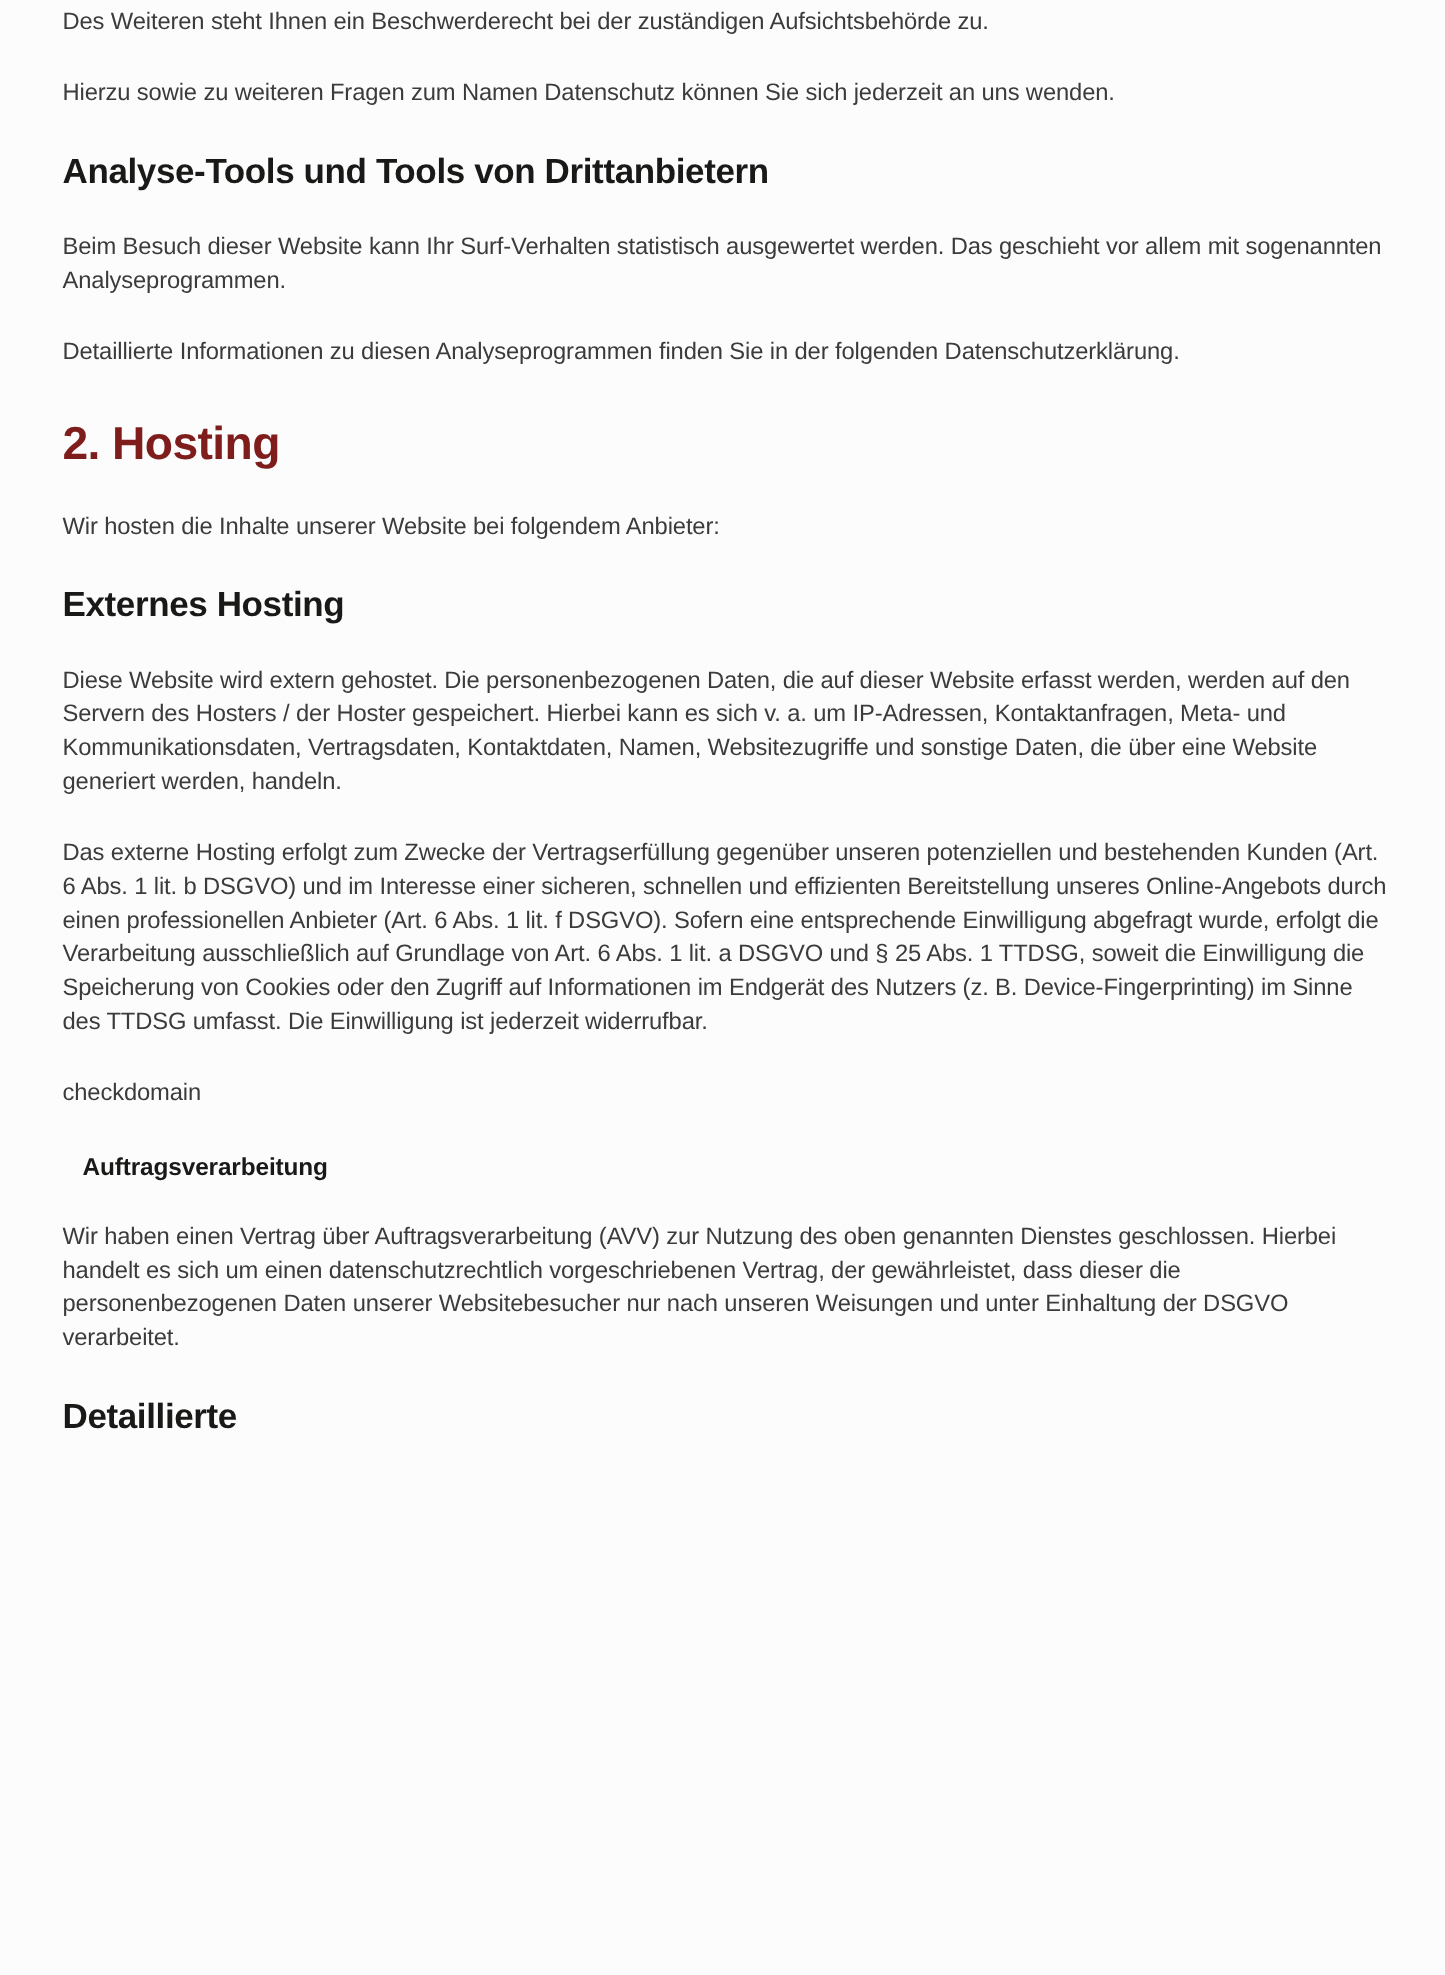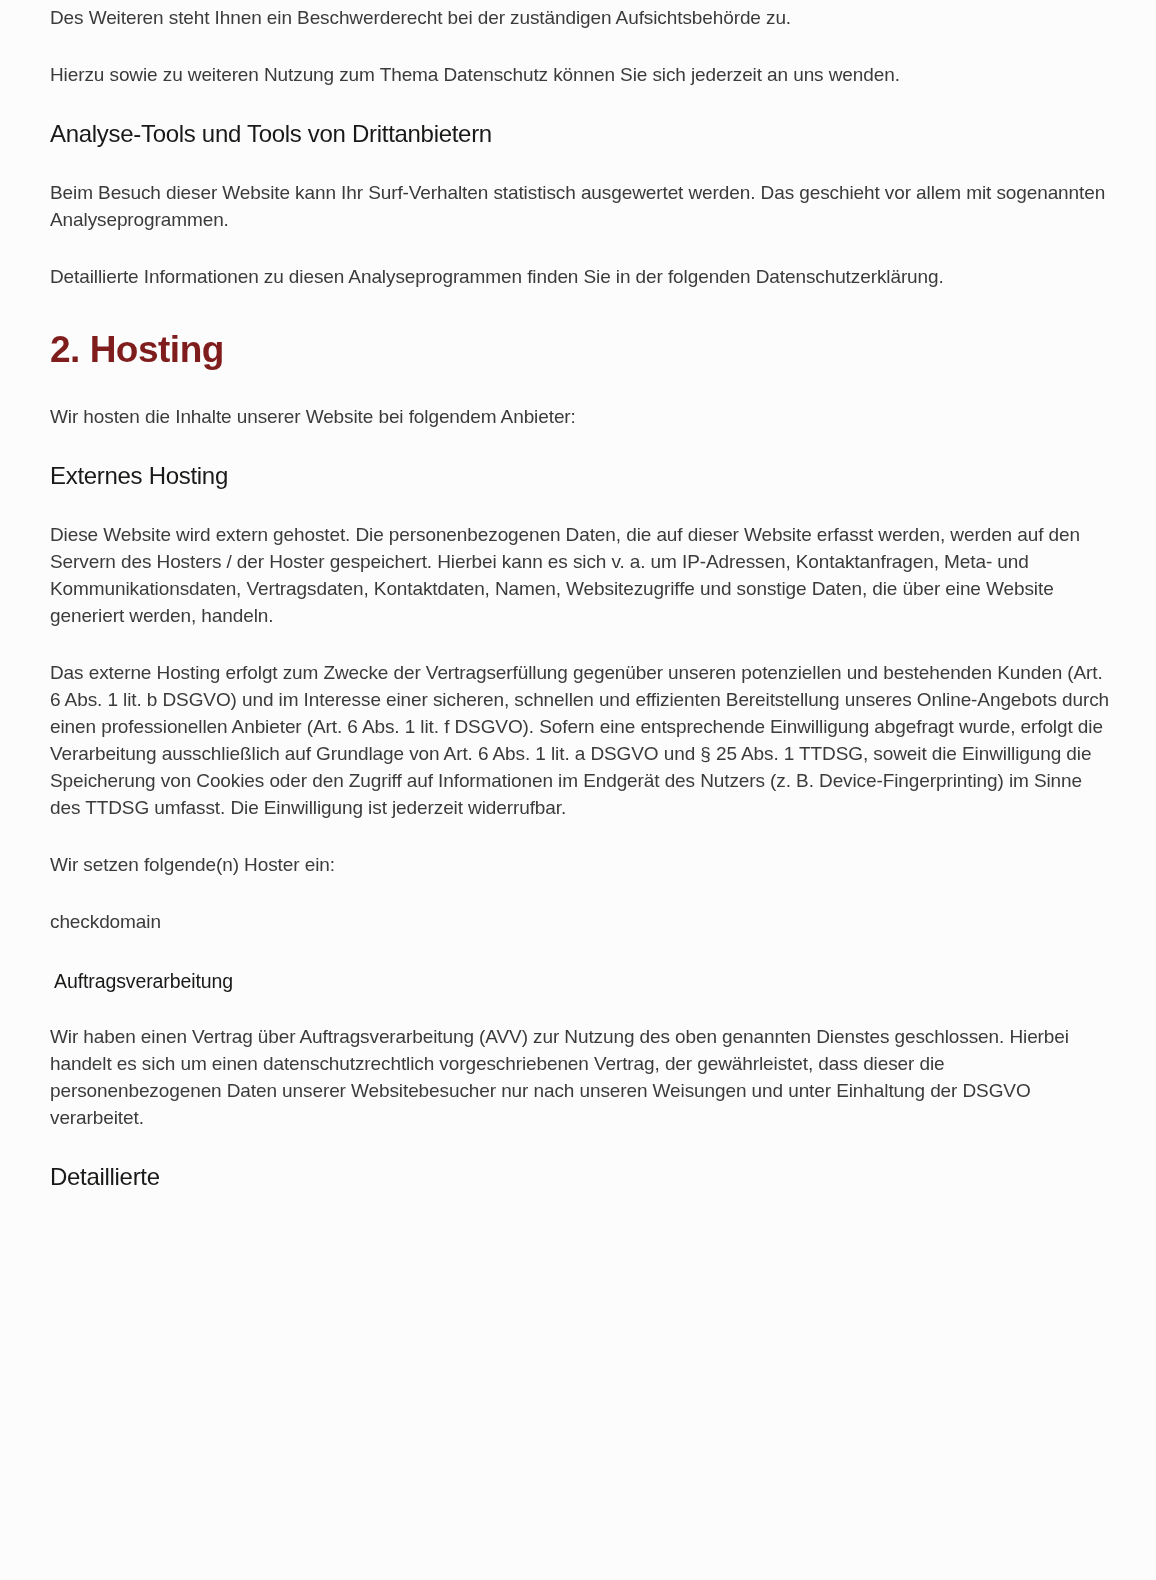--- a/index.html
+++ b/index.html
@@ -29,63 +29,62 @@
   }
   .h-major {   
     font-size: 37px;
     line-height: 1.15;
     font-weight: bold;
     color: #7f1d1d;
     margin: 38px 0 33px;
     letter-spacing: -0.5px;
   }
   .h-sub {     
-    font-size: 24px;
+    font-size: 28px;
     line-height: 1.25;
-    font-weight: normal;
+    font-weight: bold;
     color: #191918;
     margin: 30px 0 31px;
     letter-spacing: -0.3px;
   }
   .h-minor {   
     font-size: 19.5px;
     line-height: 1.3;
-    font-weight: normal;
+    font-weight: bold;
     color: #191918;
-    margin: 33px 4px 30px;
+    margin: 33px 16px 30px;
     letter-spacing: -0.1px;
   }
 </style>
 </head>
 <body>
 
 <div class="page">
 
   <p class="para first">Des Weiteren steht Ihnen ein Beschwerderecht bei der zuständigen Aufsichtsbehörde zu.</p>
 
-  <p class="para">Hierzu sowie zu weiteren Nutzung zum Thema Datenschutz können Sie sich jederzeit an uns wenden.</p>
+  <p class="para">Hierzu sowie zu weiteren Fragen zum Namen Datenschutz können Sie sich jederzeit an uns wenden.</p>
 
   <h3 class="h-sub">Analyse-Tools und Tools von Drittanbietern</h3>
 
   <p class="para">Beim Besuch dieser Website kann Ihr Surf-Verhalten statistisch ausgewertet werden. Das geschieht vor allem mit sogenannten Analyseprogrammen.</p>
 
   <p class="para">Detaillierte Informationen zu diesen Analyseprogrammen finden Sie in der folgenden Datenschutzerklärung.</p>
 
   <h2 class="h-major">2. Hosting</h2>
 
   <p class="para">Wir hosten die Inhalte unserer Website bei folgendem Anbieter:</p>
 
   <h3 class="h-sub">Externes Hosting</h3>
 
   <p class="para">Diese Website wird extern gehostet. Die personenbezogenen Daten, die auf dieser Website erfasst werden, werden auf den Servern des Hosters / der Hoster gespeichert. Hierbei kann es sich v. a. um IP-Adressen, Kontaktanfragen, Meta- und Kommunikationsdaten, Vertragsdaten, Kontaktdaten, Namen, Websitezugriffe und sonstige Daten, die über eine Website generiert werden, handeln.</p>
 
   <p class="para">Das externe Hosting erfolgt zum Zwecke der Vertragserfüllung gegenüber unseren potenziellen und bestehenden Kunden (Art. 6 Abs. 1 lit. b DSGVO) und im Interesse einer sicheren, schnellen und effizienten Bereitstellung unseres Online-Angebots durch einen professionellen Anbieter (Art. 6 Abs. 1 lit. f DSGVO). Sofern eine entsprechende Einwilligung abgefragt wurde, erfolgt die Verarbeitung ausschließlich auf Grundlage von Art. 6 Abs. 1 lit. a DSGVO und § 25 Abs. 1 TTDSG, soweit die Einwilligung die Speicherung von Cookies oder den Zugriff auf Informationen im Endgerät des Nutzers (z. B. Device-Fingerprinting) im Sinne des TTDSG umfasst. Die Einwilligung ist jederzeit widerrufbar.</p>
 
 
-  <p class="para">Wir setzen folgende(n) Hoster ein:</p>
 
   <p class="para">checkdomain</p>
 
   <h4 class="h-minor">Auftragsverarbeitung</h4>
 
   <p class="para">Wir haben einen Vertrag über Auftragsverarbeitung (AVV) zur Nutzung des oben genannten Dienstes geschlossen. Hierbei handelt es sich um einen datenschutzrechtlich vorgeschriebenen Vertrag, der gewährleistet, dass dieser die personenbezogenen Daten unserer Websitebesucher nur nach unseren Weisungen und unter Einhaltung der DSGVO verarbeitet.</p>
 
 
   <h3 class="h-sub">Detaillierte</h3>
 

